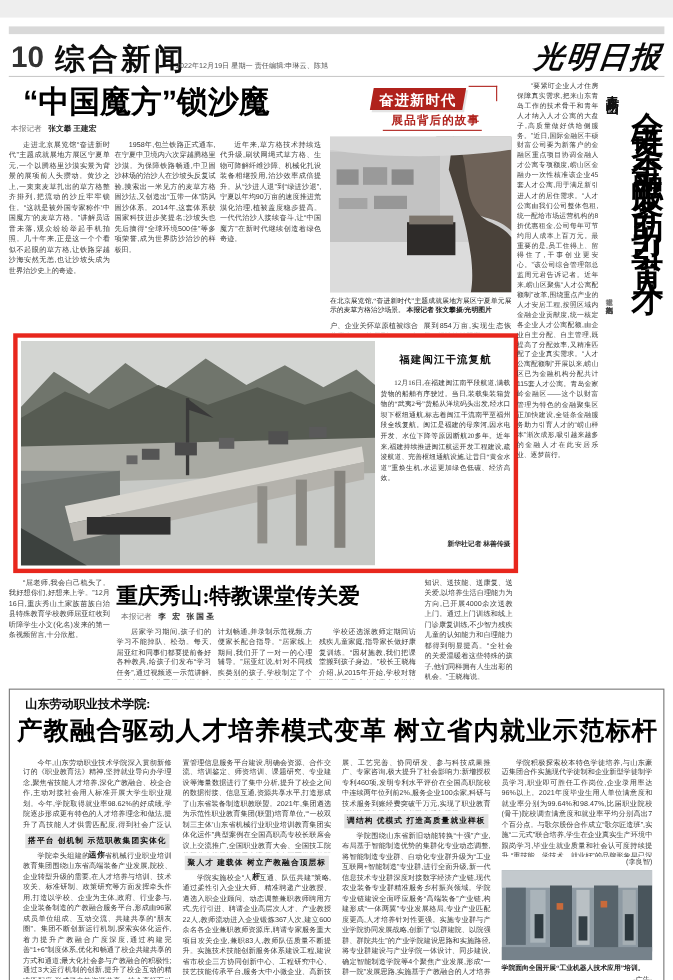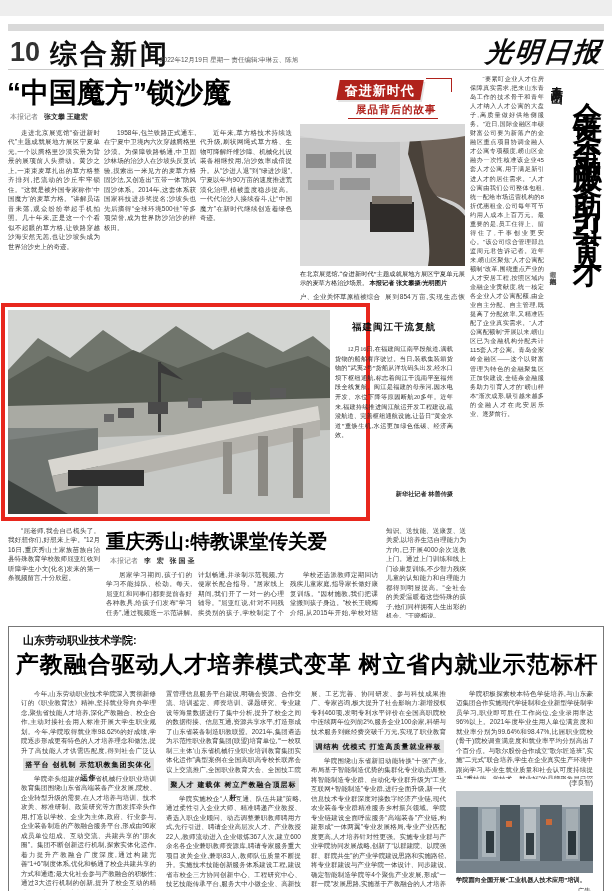--- a/index.html
+++ b/index.html
@@ -27,21 +27,21 @@
 
   <div class="abs" style="left:8px;top:8px;width:596px;height:7px;background:#d9d9d9;"></div>
 
   <div class="abs" style="left:8px;top:20px;width:596px;height:34px;border-bottom:1px solid #c9c9c9;">
     <span class="abs" style="left:2px;top:1px;font-size:27px;font-weight:bold;color:#333;">10</span>
     <span class="abs" style="left:42px;top:0px;font-size:27px;font-weight:bold;color:#0d0d0d;letter-spacing:3px;">综合新闻</span>
     <span class="abs" style="left:152px;top:20px;font-size:6.5px;color:#555;">2022年12月19日 星期一 责任编辑:申琳云、陈旭</span>
     <span class="abs serif" style="right:2px;top:-2px;font-size:27px;font-weight:bold;font-style:italic;color:#0a0a0a;transform:skewX(-6deg);letter-spacing:2px;">光明日报</span>
   </div>
 
-  <div class="abs" style="left:7px;top:58px;width:290px;height:36px;font-size:28px;font-weight:bold;color:#000;letter-spacing:0px;white-space:nowrap;">“中国魔方”锁沙魔</div>
+  <div class="abs" style="left:21px;top:58px;width:290px;height:36px;font-size:28px;font-weight:bold;color:#000;letter-spacing:0px;white-space:nowrap;">“中国魔方”锁沙魔</div>
   <div class="abs" style="left:10px;top:96px;font-size:7px;color:#333;">
     <span style="color:#777;margin-right:4px;">本报记者</span>
     <span class="serif" style="font-weight:bold;">张文攀 王建宏</span>
   </div>
   <div class="bt" style="left:8px;top:112px;width:92px;height:172px;">
       <p>走进北京展览馆“奋进新时代”主题成就展地方展区宁夏单元,一个以腾格里沙漠实景为背景的展项前人头攒动。黄沙之上,一束束麦草扎出的草方格整齐排列,把流动的沙丘牢牢锁住。“这就是被外国专家称作‘中国魔方’的麦草方格。”讲解员话音未落,观众纷纷举起手机拍照。几十年来,正是这一个个看似不起眼的草方格,让铁路穿越沙海安然无恙,也让沙坡头成为世界治沙史上的奇迹。</p>
     </div>
   <div class="bt" style="left:104px;top:112px;width:92px;height:172px;">
       <p>1958年,包兰铁路正式通车,在宁夏中卫境内六次穿越腾格里沙漠。为保障铁路畅通,中卫固沙林场的治沙人在沙坡头反复试验,摸索出一米见方的麦草方格固沙法,又创造出“五带一体”防风固沙体系。2014年,这套体系获国家科技进步奖提名;沙坡头也先后摘得“全球环境500佳”等多项荣誉,成为世界防沙治沙的样板田。</p>
     </div>
@@ -76,21 +76,21 @@
       <path d="M0,12 C40,20 120,20 165,12 L165,0 L0,0 Z" fill="#d8d8d8"></path>
     </svg>
   </div>
   <div class="bt serif" style="left:300px;top:253px;width:165px;height:22px;font-size:6.2px;color:#222;">
     <span>在北京展览馆,“奋进新时代”主题成就展地方展区宁夏单元展示的麦草方格治沙场景。</span>
     <span class="credit">本报记者 张文攀摄/光明图片</span>
   </div>
   <div class="bt" style="left:300px;top:276px;width:80px;height:10px;"><span>户、企业关怀草原植被综合盖度由30%恢复到56.5%,人工草地发</span></div>
   <div class="bt" style="left:385px;top:276px;width:80px;height:10px;"><span>展到854万亩,实现生态恢复、经济效益双赢。</span></div>
 
-  <div class="abs" style="left:1px;top:287px;width:369px;height:218px;border:4px solid #e8271d;background:#fff;">
+  <div class="abs" style="left:12px;top:287px;width:459px;height:218px;border:4px solid #e8271d;background:#fff;">
     <div class="abs" style="left:3px;top:3px;width:322px;height:204px;">
       <svg width="322" height="204" viewBox="0 0 322 204">
         <rect width="322" height="204" fill="#c7c9c6"></rect>
         <rect width="322" height="70" fill="#d3d5d2"></rect>
         <path d="M0,60 L30,28 L62,48 L95,20 L130,44 L168,16 L205,40 L240,22 L275,42 L305,26 L322,40 L322,86 L0,86 Z" fill="#70756c"></path>
         <path d="M0,70 L40,46 L80,62 L125,40 L170,58 L215,42 L258,58 L300,46 L322,58 L322,100 L0,100 Z" fill="#565b52"></path>
         <path d="M0,96 L322,88 L322,120 L0,130 Z" fill="#a9aaa3"></path>
         <rect x="0" y="118" width="90" height="86" fill="#7d827f"></rect>
         <path d="M0,130 L90,118 L90,204 L0,204 Z" fill="#6e736f"></path>
         <path d="M0,170 L60,204 L0,204 Z" fill="#3c413e"></path>

